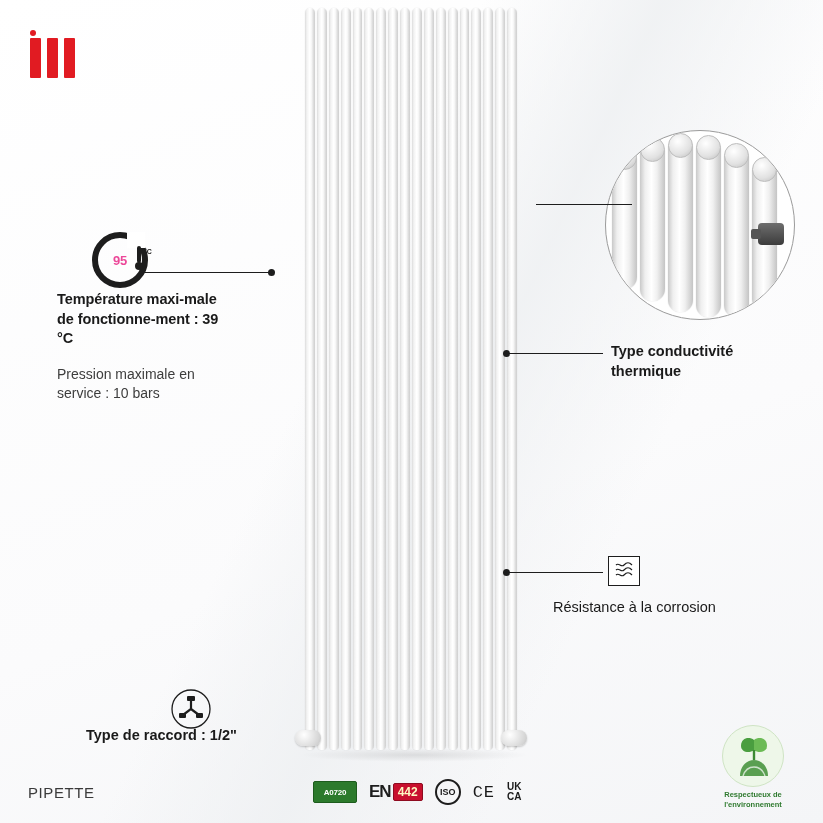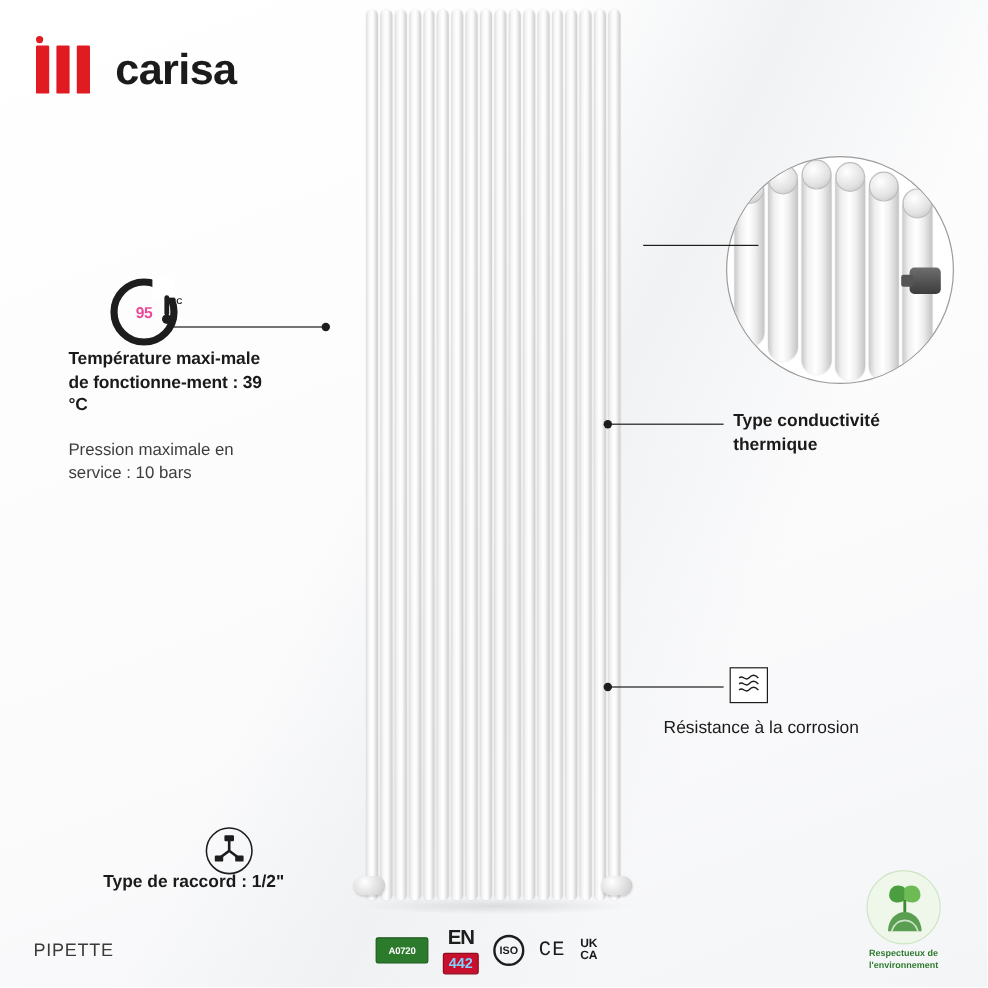--- a/index.html
+++ b/index.html
@@ -120,24 +120,24 @@
   
   .model { left:28px; bottom:22px; font-size:15px; color:#3a3a3a; letter-spacing:0.6px; }
 
   .certs { left:313px; bottom:18px; display:flex; align-items:center; gap:12px; height:26px; }
   .cert { display:flex; align-items:center; justify-content:center; }
   .cert-a0720 {
     background:#2c7a2c; color:#ffffff; font-size:8px; font-weight:700; width:44px; height:22px;
     border-radius:2px; display:flex; align-items:center; justify-content:center; letter-spacing:-0.2px;
     border:1px solid #1d5c1d;
   }
-  .cert-en442 { display:flex; align-items:center; gap:2px;flex-direction:column; }
+  .cert-en442 { display:flex; align-items:center; gap:2px; }
   .cert-en442 .en { font-size:17px; font-weight:700; color:#1d1d1d; letter-spacing:-1px; }
   .cert-en442 .num {
-    background:#c8102e; color:#7dd3fc; font-size:12px; font-weight:700; padding:1px 4px; border-radius:2px;
+    background:#c8102e; color:#fef9c3; font-size:12px; font-weight:700; padding:1px 4px; border-radius:2px;
     border:1px solid #8e0b20;
   }
   .cert-iso {
     border:2px solid #1d1d1d; border-radius:50%; width:26px; height:26px;
     display:flex; align-items:center; justify-content:center; font-size:9px; font-weight:700;
   }
   .cert-ce { font-size:17px; font-weight:400; letter-spacing:1px; font-family:Liberation Mono, monospace; }
   .cert-ukca { font-size:10px; font-weight:700; line-height:1.0; text-align:left; }
 
   .eco { right:22px; bottom:14px; width:96px; text-align:center; }
@@ -158,21 +158,20 @@
 
 <div class="bg-wash"></div>
 
 <div class="layer logo">
   <div class="logo-mark">
     <span class="dot"></span>
     <span class="bar b1"></span>
     <span class="bar b2"></span>
     <span class="bar b3"></span>
   </div>
-  <div class="logo-text">carisa</div>
 </div>
 
 <div class="layer radiator">
   <div class="rad-tubes">
     <span class="tube"></span>
       <span class="tube"></span>
       <span class="tube"></span>
       <span class="tube"></span>
     <span class="tube"></span>
       <span class="tube"></span>

